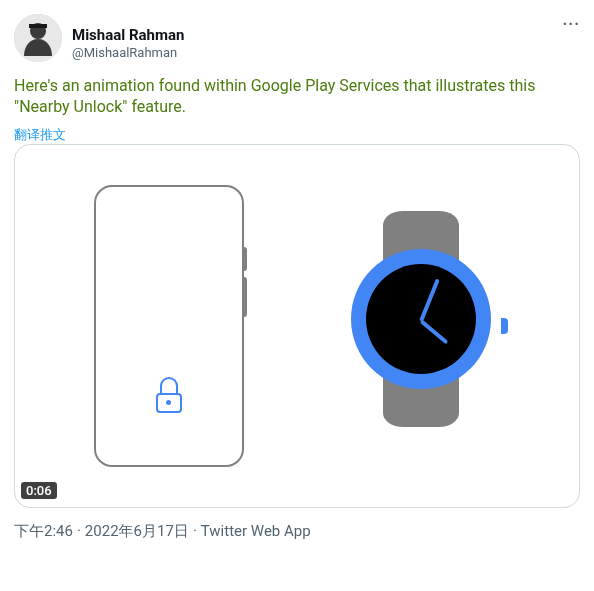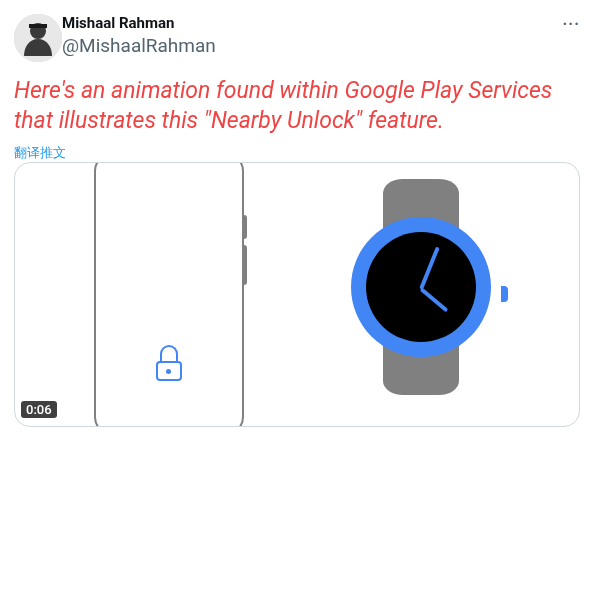--- a/index.html
+++ b/index.html
@@ -1,27 +1,27 @@
 <!DOCTYPE html>
 <html><head>
   <meta charset="utf-8">
   <style>
     * { margin: 0; padding: 0; box-sizing: border-box; }
     body { font-family: -apple-system, BlinkMacSystemFont, "Segoe UI", Roboto, Helvetica, Arial, sans-serif; background: #fff; padding: 14px; width: 594px; }
     .tweet { background: #fff; }
-    .tweet-header { display: flex; align-items: flex-start; margin-bottom: 14px; position: relative; }
+    .tweet-header { display: flex; align-items: flex-end; gap: 10px; margin-bottom: 14px; position: relative; }
     .avatar { width: 48px; height: 48px; border-radius: 50%; background: #d0d0d0; overflow: hidden; flex-shrink: 0; display: flex; align-items: center; justify-content: center; }
     .avatar svg { width: 48px; height: 48px; }
     .user-meta { display: flex; flex-direction: column; justify-content: center; }
     .display-name { font-weight: 700; font-size: 15px; color: #0f1419; line-height: 1.3; }
-    .handle { font-size: 19px; color: #536471; line-height: 1.3; }
+    .handle { font-size: 13px; color: #536471; line-height: 1.3; }
     .more-btn { position: absolute; right: 0; top: 0; color: #536471; cursor: pointer; letter-spacing: 1px; font-weight: 700; }
-    .tweet-text { font-size: 23px; color: #ef4444; line-height: 1.3; margin-bottom: 6px; font-style: italic; }
+    .tweet-text { font-size: 16px; color: #4d7c0f; line-height: 1.3; margin-bottom: 6px; }
     .translate-link { color: #1d9bf0; font-size: 13px; display: inline-block; }
-    .media-box { border: 1px solid #cfd9de; border-radius: 16px; overflow: hidden; position: relative; height: 265px; background: #fff; display: flex; align-items: center; justify-content: space-around; padding: 20px 30px; }
+    .media-box { border: 1px solid #cfd9de; border-radius: 16px; overflow: hidden; position: relative; height: 364px; background: #fff; display: flex; align-items: center; justify-content: space-around; padding: 20px 30px; }
     .phone { width: 150px; height: 282px; border: 2.5px solid #808080; border-radius: 18px; position: relative; display: flex; align-items: flex-end; justify-content: center; padding-bottom: 50px; }
     .phone-btn1 { position: absolute; right: -5px; top: 60px; width: 5px; height: 24px; background: #808080; border-radius: 0 3px 3px 0; }
     .phone-btn2 { position: absolute; right: -5px; top: 90px; width: 5px; height: 40px; background: #808080; border-radius: 0 3px 3px 0; }
     .lock { width: 28px; height: 38px; display: flex; flex-direction: column; align-items: center; }
     .lock-shackle { width: 18px; height: 18px; border: 2.5px solid #4285f4; border-bottom: none; border-radius: 10px 10px 0 0; }
     .lock-body { width: 26px; height: 20px; border: 2.5px solid #4285f4; border-radius: 4px; display: flex; align-items: center; justify-content: center; margin-top: -2px; }
     .lock-dot { width: 5px; height: 5px; background: #4285f4; border-radius: 50%; }
     .watch { width: 160px; height: 230px; position: relative; display: flex; flex-direction: column; align-items: center; }
     .watch-band-top { width: 76px; height: 58px; background: #808080; border-radius: 20px 20px 0 0 / 14px 14px 0 0; }
     .watch-band-bot { width: 76px; height: 58px; background: #808080; border-radius: 0 0 20px 20px / 0 0 14px 14px; }
@@ -81,13 +81,16 @@
         </div>
       </div>
       <div class="watch-crown"></div>
       <div class="watch-band-bot"></div>
     </div>
     <div class="badges">
       <span class="badge">0:06</span>
     </div>
   </div>
 
+  <div class="meta-line">
+    <a>下午2:46</a><span class="dot-sep">·</span><a>2022年6月17日</a><span class="dot-sep">·</span><a>Twitter Web App</a>
+  </div>
 </div>
 
 </body></html>

